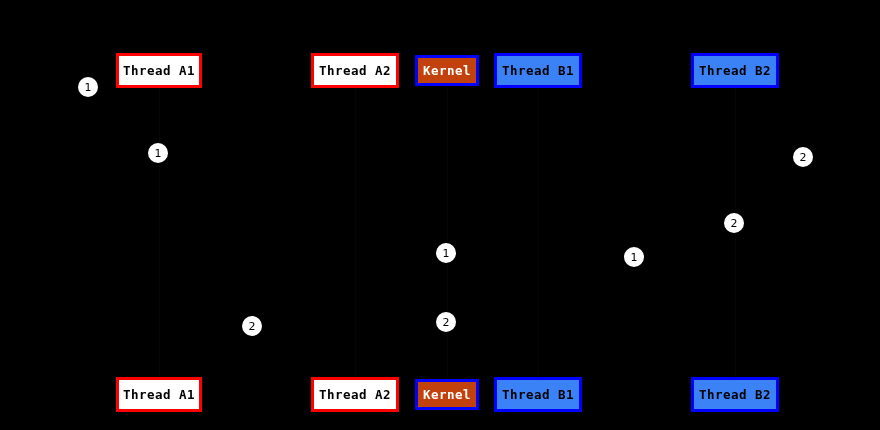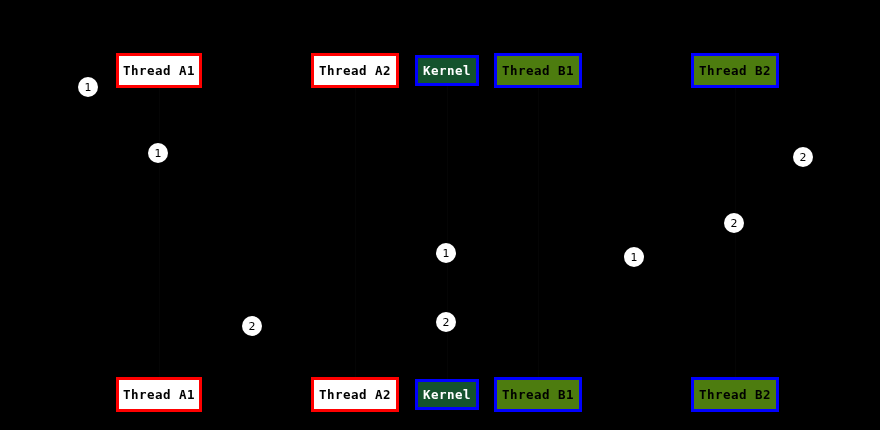--- a/index.html
+++ b/index.html
@@ -27,24 +27,24 @@
     border: 3px solid #ff0000;
     font-family: "DejaVu Sans Mono", "Liberation Mono", monospace;
     font-size: 12.5px;
     letter-spacing: 0.5px;
     color: #000000;
     white-space: nowrap;
     user-select: none;
     font-weight: bold;
   }
   .participant.red   { border-color: #ff0000; background:#ffffff; color:#000000; }
-  .participant.blue  { border-color: #0000ff; background:#4d7c0f; color:#000000; }
+  .participant.blue  { border-color: #0000ff; background:#3b82f6; color:#000000; }
   .participant.solid-blue {
     border-color: #0000ff;
-    background: #14532d;
+    background: #c2410c;
     color: #ffffff;
   }
 
   
   .lifeline {
     position: absolute;
     width: 1px;
     background: #050505;
   }
 

